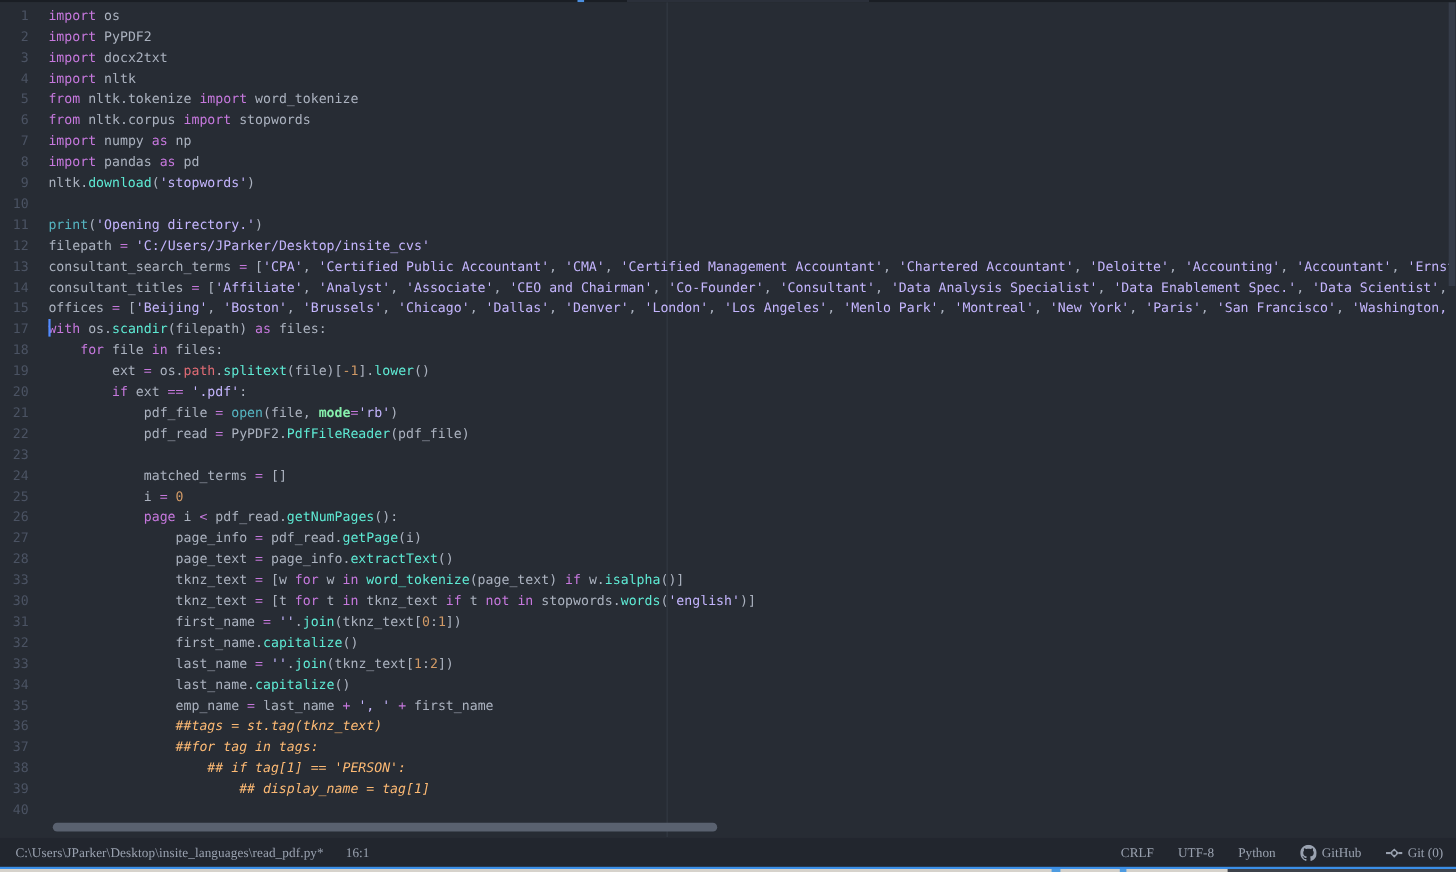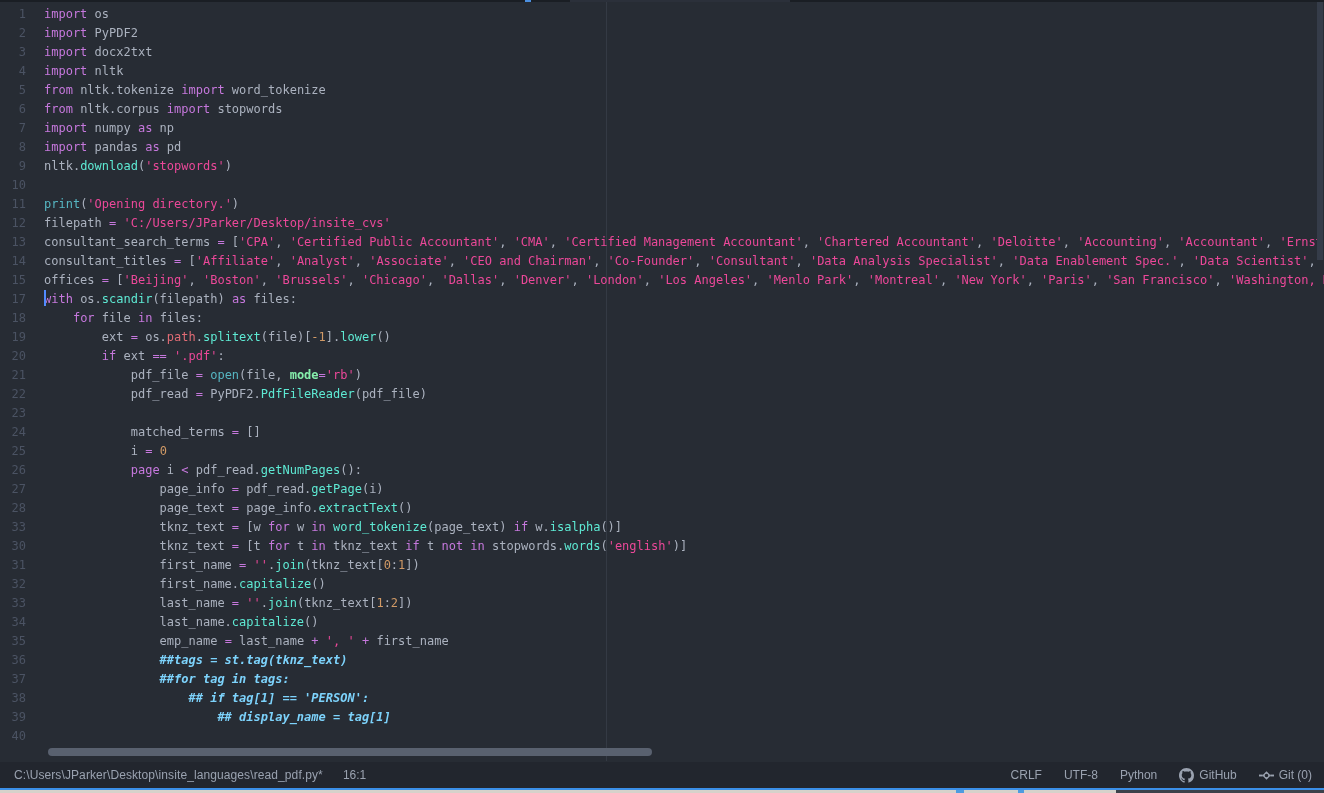--- a/index.html
+++ b/index.html
@@ -15,36 +15,36 @@
   #ruler{position:absolute;left:606px;top:0;width:1px;height:759px;background:#343a44;}
   #lines{position:absolute;left:0;top:3px;width:100%;}
   .line{position:relative;height:19px;}
   .ln{position:absolute;left:0;top:0;width:26px;text-align:right;color:#4b5363;font-size:12px;line-height:19px;}
   .ln.active{color:#737d8c;}
   .code{position:absolute;left:44px;top:0;white-space:pre;font-size:12px;line-height:19px;color:#abb2bf;}
   .t-p{color:#abb2bf;}
   .t-k{color:#c678dd;}
   .t-o{color:#c678dd;}
   .t-f{color:#5eead4;}
-  .t-s{color:#ec4899;text-align:center;}
+  .t-s{color:#c4b5fd;text-align:center;}
   .t-n{color:#d19a66;}
   .t-b{color:#56b6c2;}
   .t-pr{color:#e06c75;}
   .t-pa{color:#86efac;font-weight:bold;}
-  .t-c{color:#7dd3fc;font-style:italic;font-weight:bold;}
+  .t-c{color:#fdba74;font-style:italic;}
   #cursor{position:absolute;left:44px;top:288px;width:2px;height:16px;background:#528bff;}
 
   
   #hscroll{position:absolute;left:48px;top:746px;width:604px;height:8px;border-radius:4px;background:#59616f;}
   #vscroll{position:absolute;right:1px;top:0;width:6px;height:258px;background:#353c49;}
 
   
   #statusbar{position:absolute;left:0;top:762px;width:1324px;height:26px;background:#22262e;
     display:flex;justify-content:space-between;align-items:center;
-    font-family:Liberation Sans, sans-serif;font-size:12px;color:#9aa2b0;}
+    font-family:Liberation Serif, serif;font-size:12px;color:#9aa2b0;}
   .sb-left{display:flex;align-items:center;padding-left:14px;}
   .sb-left .sb-path{letter-spacing:0.1px;}
   .sb-left .sb-cursorpos{margin-left:20px;}
   .sb-right{display:flex;align-items:center;gap:22px;padding-right:12px;}
   .sb-item{display:flex;align-items:center;gap:5px;cursor:default;}
   .sb-item svg{display:block;}
 
   
   #accent-line{position:absolute;left:0;top:788px;width:1324px;height:2px;background:#3b8fe8;}
   #below-strip{position:absolute;left:0;top:790px;width:1324px;height:3px;background:#3c414a;}

